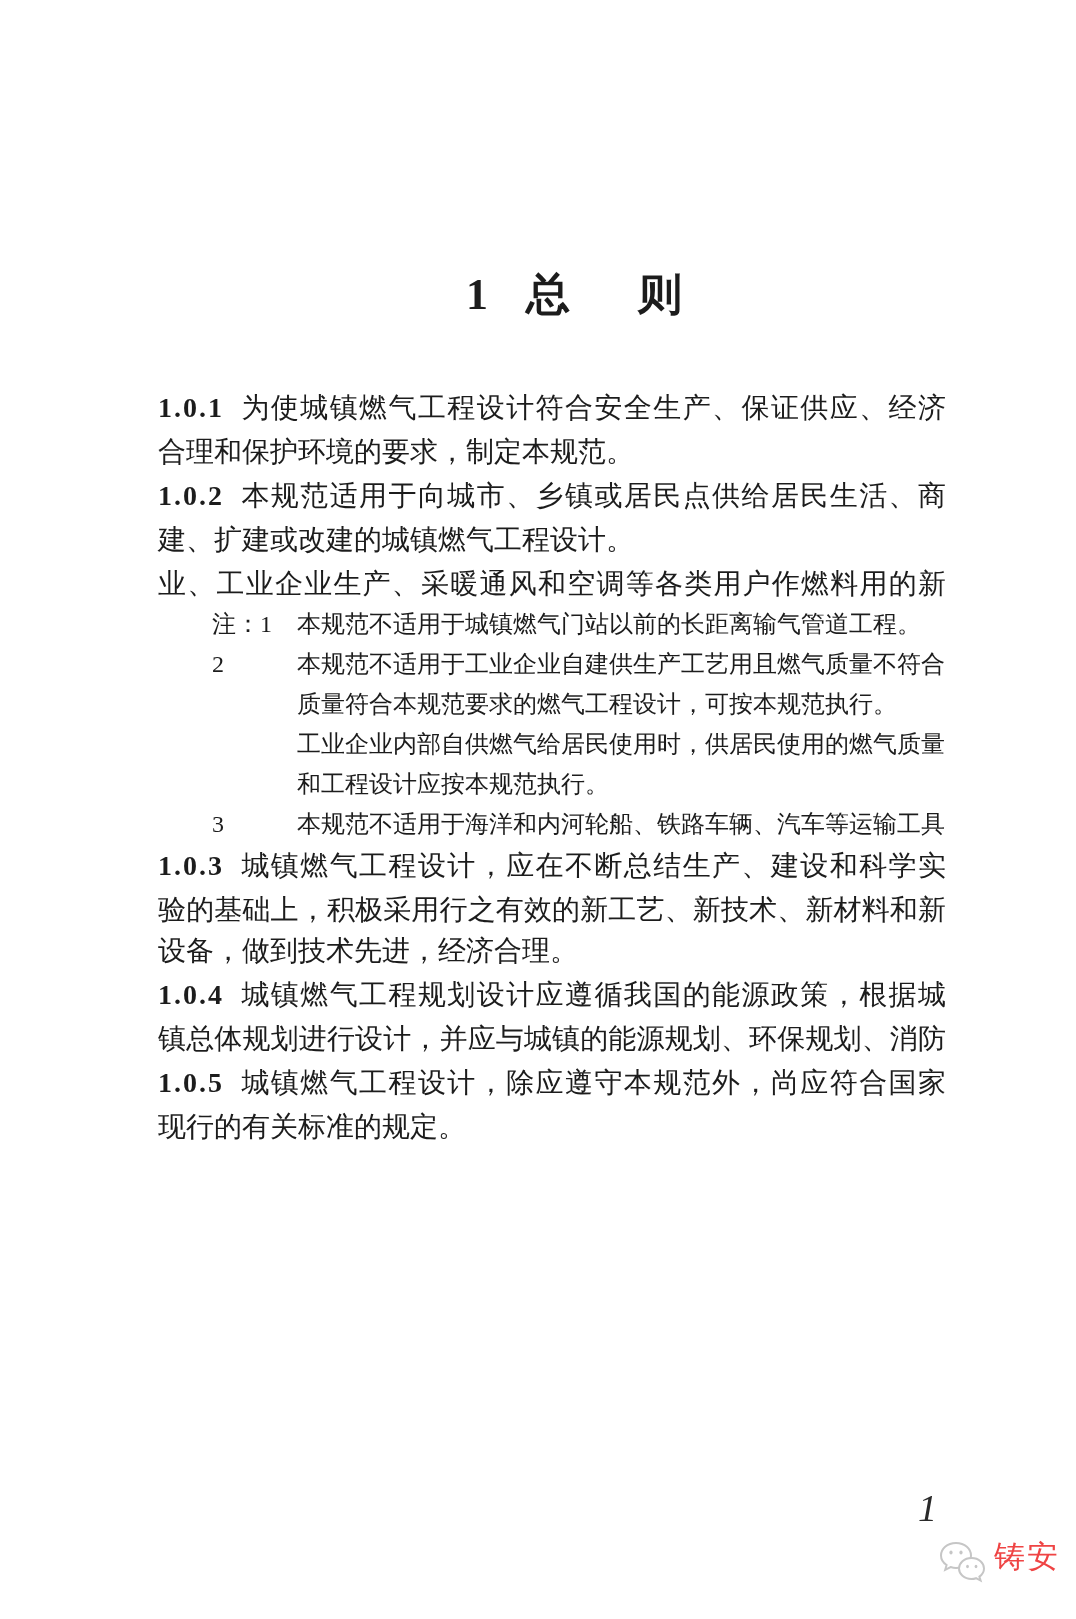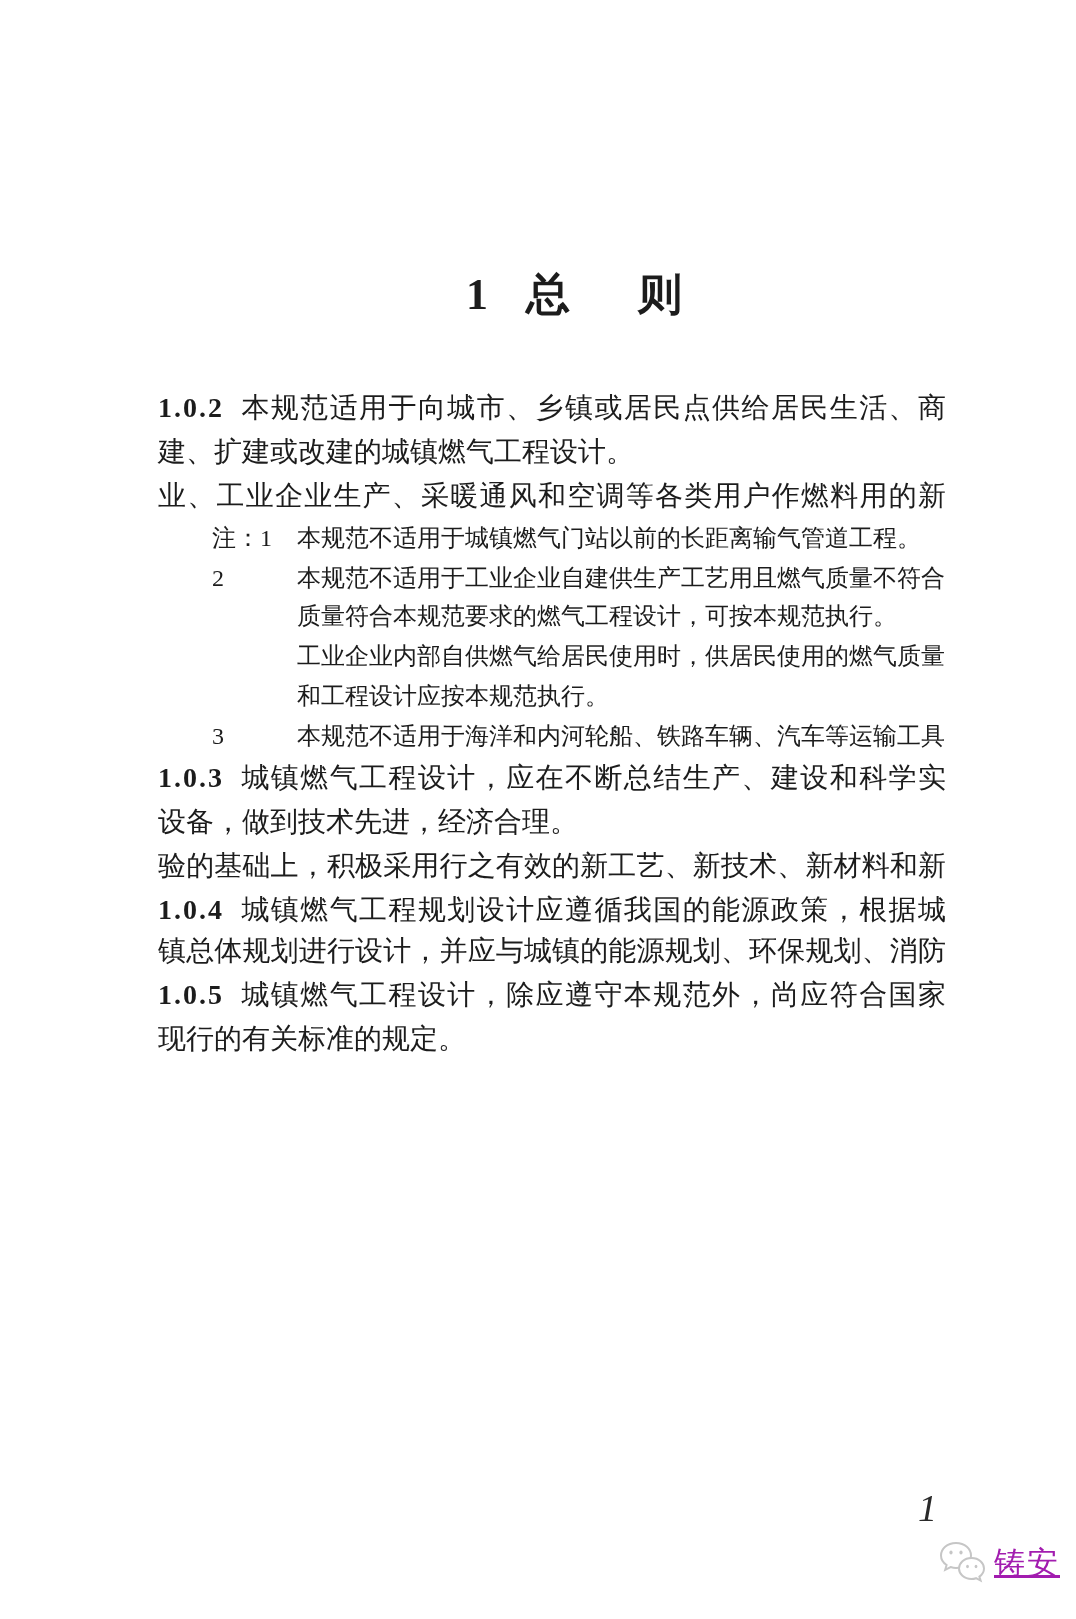--- a/index.html
+++ b/index.html
@@ -69,55 +69,55 @@
     left:918px;
     font-size:38px;
     font-style:italic;
     color:#2a2a2a;
     line-height:40px;
   }
   .watermark{
     position:absolute;
     left:938px;top:1540px;
     display:flex;
-    align-items:center;
     gap:6px;
-    color:#a21caf;
-    text-decoration:underline;
+    color:#ef4444;
   }
   .watermark .wm-text{
     font-size:31px;
     line-height:34px;
     letter-spacing:2px;
     text-shadow:1px 1px 0 #ffffff;
   }
   .wm-icon{display:block;}
 </style>
 </head>
 <body>
 
 <div class="page">
 
   <div class="chapter-title">
     <span class="t-num">1</span><span class="t-c1">总</span><span class="t-c2">则</span>
   </div>
 
   <div class="doc-body" id="lines">
+      <div class="line just"><span class="sec-label">1.0.1</span><span>为使城镇燃气工程设计符合安全生产、保证供应、经济</span></div>
+      <div class="line"><span>合理和保护环境的要求，制定本规范。</span></div>
       <div class="line just"><span class="sec-label">1.0.2</span><span>本规范适用于向城市、乡镇或居民点供给居民生活、商</span></div>
       <div class="line"><span>建、扩建或改建的城镇燃气工程设计。</span></div>
       <div class="line just"><span>业、工业企业生产、采暖通风和空调等各类用户作燃料用的新</span></div>
       <div class="line note"><span class="note-marker">注：1</span><span>本规范不适用于城镇燃气门站以前的长距离输气管道工程。</span></div>
       <div class="line note"><span class="note-marker">2</span><span>本规范不适用于工业企业自建供生产工艺用且燃气质量不符合</span></div>
       <div class="line note"><span class="note-marker"></span><span>质量符合本规范要求的燃气工程设计，可按本规范执行。</span></div>
       <div class="line note"><span class="note-marker"></span><span>工业企业内部自供燃气给居民使用时，供居民使用的燃气质量</span></div>
       <div class="line note"><span class="note-marker"></span><span>和工程设计应按本规范执行。</span></div>
       <div class="line note"><span class="note-marker">3</span><span>本规范不适用于海洋和内河轮船、铁路车辆、汽车等运输工具</span></div>
       <div class="line just"><span class="sec-label">1.0.3</span><span>城镇燃气工程设计，应在不断总结生产、建设和科学实</span></div>
+      <div class="line just"><span>验的基础上，积极采用行之有效的新工艺、新技术、新材料和新</span></div>
       <div class="line"><span>设备，做到技术先进，经济合理。</span></div>
-      <div class="line just"><span>验的基础上，积极采用行之有效的新工艺、新技术、新材料和新</span></div>
       <div class="line just"><span class="sec-label">1.0.4</span><span>城镇燃气工程规划设计应遵循我国的能源政策，根据城</span></div>
       <div class="line just"><span>镇总体规划进行设计，并应与城镇的能源规划、环保规划、消防</span></div>
       <div class="line just"><span class="sec-label">1.0.5</span><span>城镇燃气工程设计，除应遵守本规范外，尚应符合国家</span></div>
       <div class="line"><span>现行的有关标准的规定。</span></div>
     </div>
 
   <div class="page-number">1</div>
 
   <div class="watermark">
     <svg class="wm-icon" width="50" height="46" viewBox="0 0 50 46" aria-hidden="true">

